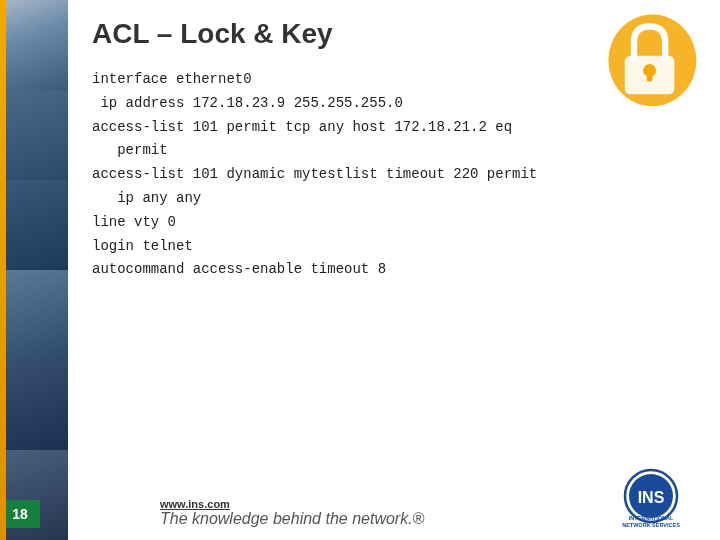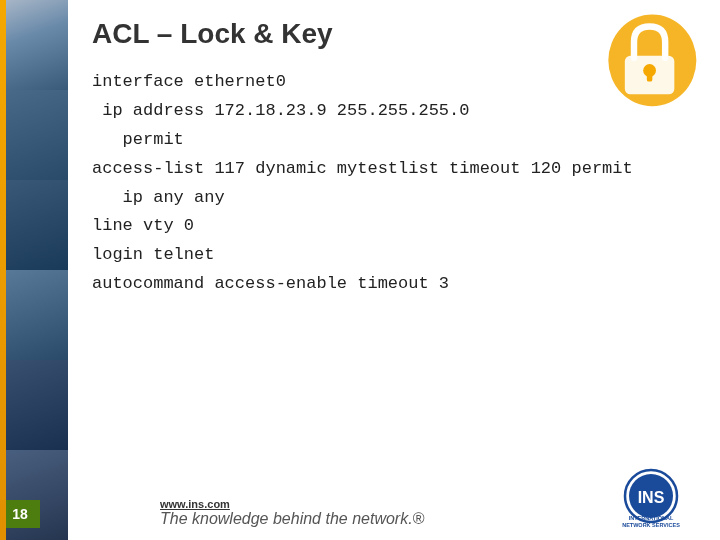--- a/index.html
+++ b/index.html
@@ -75,21 +75,21 @@
       font-size: 28px;
       font-weight: bold;
       color: #333;
       margin-bottom: 18px;
       font-family: Arial, sans-serif;
     }
 
     
     .code-block {
       font-family: 'Courier New', Courier, monospace;
-      font-size: 17px;
+      font-size: 14px;
       line-height: 1.7;
       color: #222;
       margin-bottom: 8px;
     }
 
     .code-line {
       display: block;
       white-space: pre;
     }
 
@@ -141,21 +141,21 @@
     .ins-logo {
       display: flex;
       flex-direction: column;
       align-items: flex-end;
     }
 
     .page-number-badge {
       position: absolute;
       left: 0;
       bottom: 12px;
-      background: #4d7c0f;
+      background: #15803d;
       color: #fff;
       width: 40px;
       height: 28px;
       display: flex;
       align-items: center;
       justify-content: center;
       font-size: 14px;
       font-weight: bold;
     }
   </style>
@@ -188,26 +188,27 @@
         <rect x="38" y="50" width="54" height="42" rx="6" ry="6" fill="white" opacity="0.9"></rect>
 
         <circle cx="65" cy="66" r="7" fill="#f5a800"></circle>
         <rect x="62" y="66" width="6" height="12" rx="2" fill="#f5a800"></rect>
       </svg>
     </div>
 
     <div class="code-block">
       <span class="code-line">interface ethernet0</span>
       <span class="code-line"> ip address 172.18.23.9 255.255.255.0</span>
+      <span class="code-line">access-list 101 permit tcp any host 172.18.21.2 eq</span>
       <span class="code-line">   permit</span>
-      <span class="code-line">access-list 117 dynamic mytestlist timeout 120 permit</span>
+      <span class="code-line">access-list 101 dynamic mytestlist timeout 220 permit</span>
       <span class="code-line">   ip any any</span>
       <span class="code-line">line vty 0</span>
       <span class="code-line">login telnet</span>
-      <span class="code-line">autocommand access-enable timeout 3</span>
+      <span class="code-line">autocommand access-enable timeout 8</span>
     </div>
 
     <div class="footer">
       <div class="footer-left">
         <span class="footer-website">www.ins.com</span>
         <span class="footer-tagline">The knowledge behind the network.®</span>
       </div>
       <div class="ins-logo">
         <svg width="90" height="60" viewBox="0 0 90 60">
 

